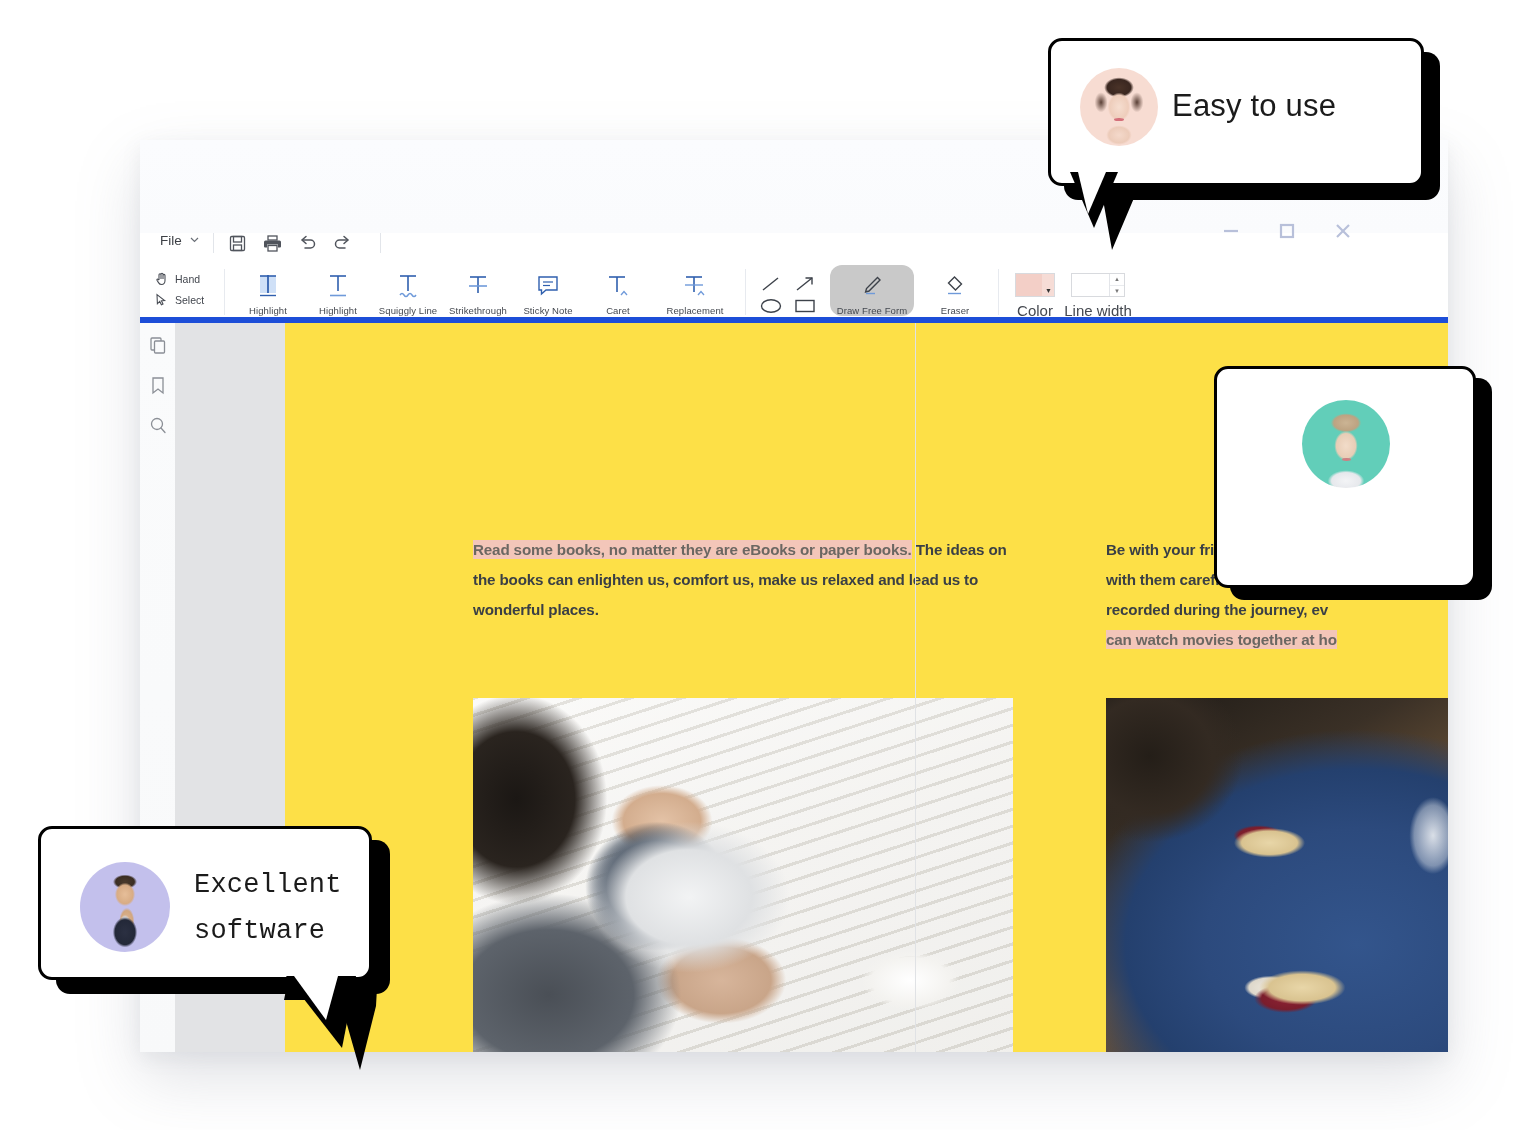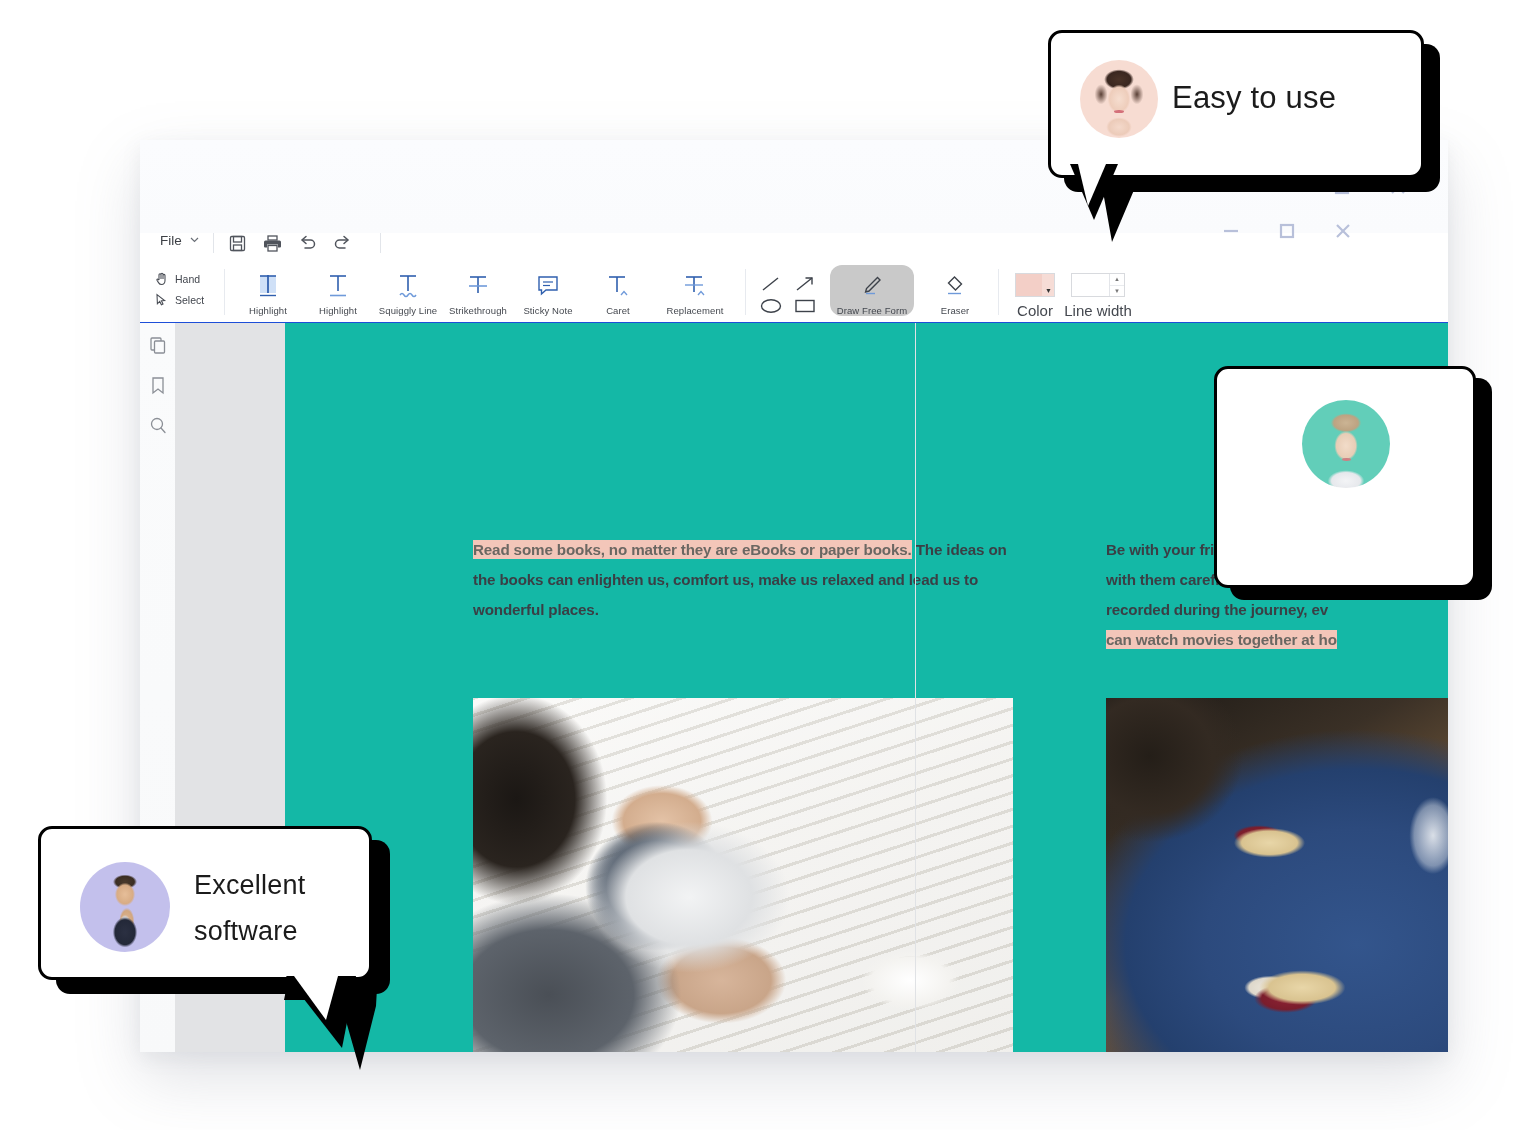--- a/index.html
+++ b/index.html
@@ -36,21 +36,21 @@
   .qicon svg{display:block;}
   .tabs{display:flex;align-items:center;gap:0;margin-left:20px;}
   .tab{
     font-size:13.5px;color:#3b3f46;padding:5px 17px;border-radius:13px;white-space:nowrap;
   }
   .tab.active{background:#2f6fe0;color:#ffffff;font-weight:400;padding:5px 20px;}
 
   
   .ribbon{
     position:absolute;left:0;top:125px;width:100%;height:58px;
-    background:#ffffff;border-bottom:1px solid #1d4ed8;
+    background:#ffffff;border-bottom:6px solid #1d4ed8;
     display:flex;align-items:flex-start;padding-left:14px;box-sizing:border-box;
   }
   .rgroup{display:flex;align-items:flex-start;height:58px;}
   .rsep{width:1px;height:46px;background:#e7eaef;margin:4px 8px 0 8px;}
   .modecol{display:flex;flex-direction:column;gap:6px;padding-top:6px;width:62px;}
   .moderow{display:flex;align-items:center;gap:6px;color:#42464e;font-size:10.5px;}
   .moderow svg{display:block;}
   .tool{
     width:70px;display:flex;flex-direction:column;align-items:center;justify-content:flex-start;
     padding-top:6px;gap:4px;
@@ -81,21 +81,21 @@
   
   .appbody{position:absolute;left:0;top:183px;right:0;bottom:0;background:#ffffff;}
   .leftrail{
     position:absolute;left:0;top:0;width:35px;height:100%;
     background:linear-gradient(180deg,#fafbfc,#f8f9fa);
     display:flex;flex-direction:column;align-items:center;padding-top:12px;gap:20px;
   }
   .railicon{width:20px;height:20px;color:#8b8f96;}
   .railicon svg{display:block;}
   .thumbpane{position:absolute;left:35px;top:0;width:110px;height:100%;background:#e2e3e5;}
-  .docarea{position:absolute;left:145px;top:0;right:0;bottom:0;background:#14b8a6;overflow:hidden;}
+  .docarea{position:absolute;left:145px;top:0;right:0;bottom:0;background:#fde047;overflow:hidden;}
   .pagedivider{position:absolute;left:630px;top:0;width:1px;height:100%;background:#e0e2e5;}
 
   .page{position:absolute;top:0;height:100%;}
   .page.left{left:0;width:630px;}
   .page.right{left:631px;right:0;}
   .ptext{
     position:absolute;font-size:15.2px;line-height:30px;color:#3a3f45;font-weight:600;
     font-family:"Liberation Sans", sans-serif;letter-spacing:-.15px;
   }
   .page.left .ptext{left:188px;top:212px;width:545px;}
@@ -465,21 +465,21 @@
           <div>recorded during the journey, ev</div>
           <div><span class="hl">can watch movies together at ho</span></div>
         </div>
         <div class="photo ph2"></div>
       </div>
     </div>
 
   </div>
 </div>
 
-<div class="bubble" style="left:1024px;top:24px;width:400px;height:195px;">
+<div class="bubble" style="left:1024px;top:32px;width:400px;height:195px;">
   <div class="bub-shadow" style="left:40px;top:20px;width:376px;height:148px;"></div>
   <svg style="position:absolute;left:42px;top:132px;" width="80" height="92" viewBox="0 0 80 92">
     <polygon points="10,0 70,0 68,34 46,86 36,30 4,30" fill="#000"></polygon>
   </svg>
   <div class="bub-card" style="left:24px;top:6px;width:376px;height:148px;"></div>
   <svg style="position:absolute;left:38px;top:140px;" width="70" height="70" viewBox="0 0 70 70">
     <polygon points="8,0 56,0 32,56" fill="#000"></polygon>
     <polygon points="16,0 44,0 26,42" fill="#fff"></polygon>
   </svg>
   <div class="bub-avatar av-pink" style="left:56px;top:36px;width:78px;height:78px;">
@@ -489,21 +489,21 @@
 </div>
 
 <div class="bubble" style="left:1208px;top:360px;width:290px;height:250px;">
   <div class="bub-shadow" style="left:22px;top:18px;width:262px;height:222px;"></div>
   <div class="bub-card" style="left:6px;top:6px;width:262px;height:222px;"></div>
   <div class="bub-avatar av-teal" style="left:94px;top:40px;width:88px;height:88px;">
     <span class="mouth"></span>
   </div>
 </div>
 
-<div class="bubble" style="left:32px;top:820px;width:380px;height:240px;">
+<div class="bubble" style="left:32px;top:820px;width:380px;height:240px;font-family:Liberation Mono, monospace;">
   <div class="bub-shadow" style="left:24px;top:20px;width:334px;height:154px;"></div>
   <svg style="position:absolute;left:250px;top:150px;" width="120" height="110" viewBox="0 0 120 110">
     <polygon points="8,0 96,0 94,36 78,100 58,30 2,30" fill="#000"></polygon>
   </svg>
   <div class="bub-card" style="left:6px;top:6px;width:334px;height:154px;"></div>
   <svg style="position:absolute;left:248px;top:156px;" width="100" height="82" viewBox="0 0 100 82">
     <polygon points="6,0 76,0 62,72" fill="#000"></polygon>
     <polygon points="14,0 58,0 46,44" fill="#fff"></polygon>
   </svg>
   <div class="bub-avatar av-purple" style="left:48px;top:42px;width:90px;height:90px;"></div>

